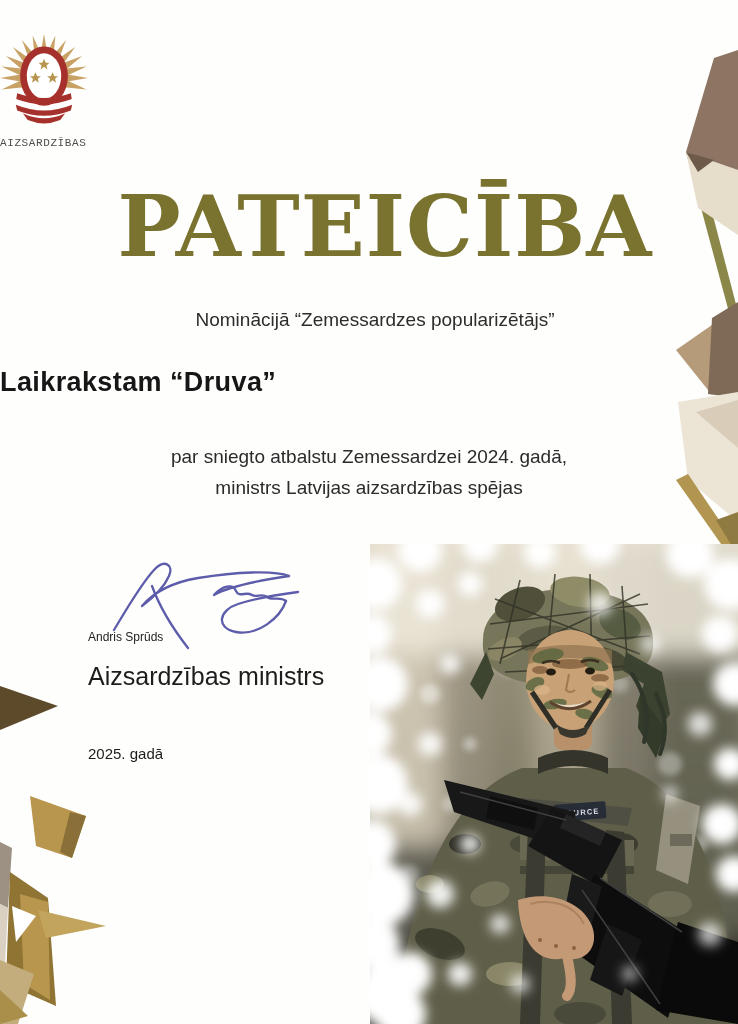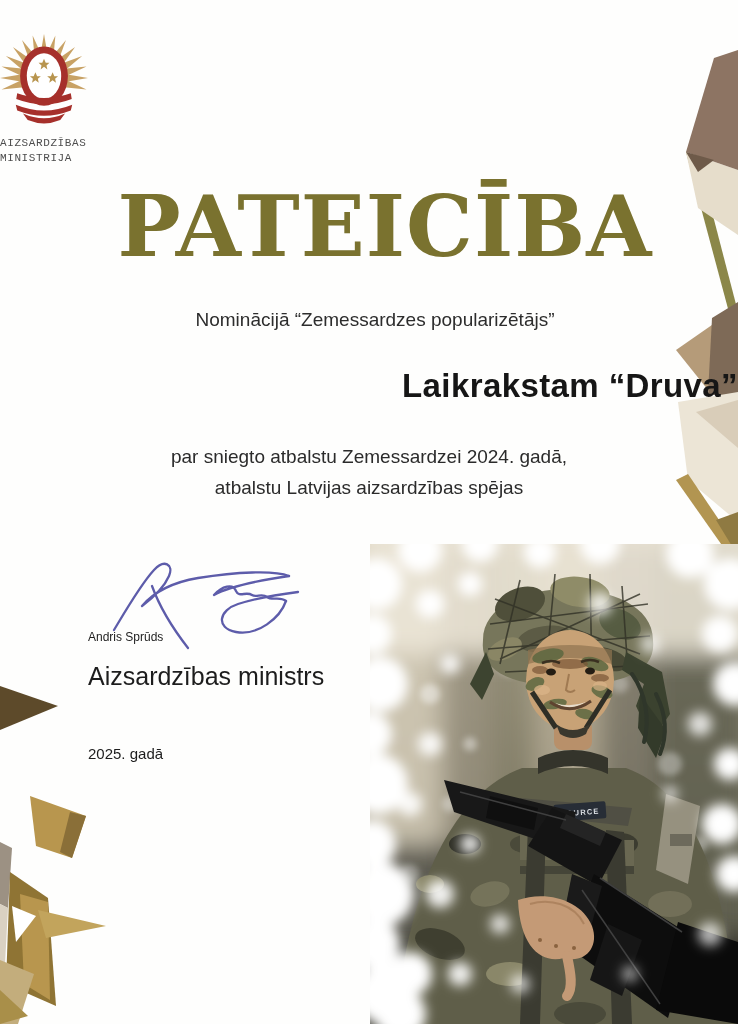--- a/index.html
+++ b/index.html
@@ -13,22 +13,22 @@
     margin-top:5px;font-size:11px;letter-spacing:.6px;line-height:15px;
     color:#4d4d4d;font-weight:400;
   }
   .cert-title{
     position:absolute;top:182px;left:0;right:0;margin:0;text-align:center;
     font-family:"DejaVu Serif",serif;font-weight:700;
     font-size:84px;line-height:90px;letter-spacing:1px;color:#7a722f;padding-left:32px;
   }
   .nomination{position:absolute;top:309px;left:0;right:0;margin:0;text-align:center;
     font-size:19px;color:#2d2d2d;padding-left:12px;}
-  .recipient{position:absolute;top:367px;left:0;right:0;margin:0;text-align:right;
-    font-size:33px;font-weight:700;letter-spacing:.4px;color:#161616;}
+  .recipient{position:absolute;top:367px;left:0;right:0;margin:0;text-align:left;
+    font-size:27px;font-weight:700;letter-spacing:.4px;color:#161616;}
   .reason{position:absolute;top:441px;left:0;right:0;margin:0;text-align:center;
     font-size:19px;line-height:31px;color:#2b2b2b;}
   .signature-svg{position:absolute;left:86px;top:550px;}
   .signer-name{position:absolute;left:88px;top:630px;margin:0;font-size:12px;color:#1d1d1d;}
   .signer-role{position:absolute;left:88px;top:662px;margin:0;font-size:25px;color:#1d1d1d;}
   .cert-date{position:absolute;left:88px;top:745px;margin:0;font-size:15px;color:#1d1d1d;}
   .deco-tr{position:absolute;top:50px;right:0;}
   .deco-bl{position:absolute;left:0;bottom:0;}
   .photo-wrap{position:absolute;right:0;bottom:0;width:368px;height:480px;}
 </style>
@@ -307,33 +307,32 @@
       <use href="#star" x="55" y="50"></use>
       <g fill="#a6302b">
         <path d="M18,66 Q46,76 74,66 L75,72 Q46,83 17,72 Z"></path>
         <path d="M17,75 Q46,87 75,75 L74,81 Q46,93 18,81 Z" fill="#ffffff"></path>
         <path d="M16.5,78 Q46,90 75.5,78 L74,84 Q46,95 18,84 Z"></path>
         <path d="M24,87 Q46,97 68,87 L63,94 Q46,101 29,94 Z"></path>
       </g>
     </svg>
     <div class="ministry-name">
       <div>AIZSARDZĪBAS</div>
-      <div>MINISTRIJA</div>
     </div>
   </header>
 
   <h1 class="cert-title">PATEICĪBA</h1>
 
   <p class="nomination">Nominācijā “Zemessardzes popularizētājs”</p>
 
   <p class="recipient">Laikrakstam “Druva”</p>
 
   <p class="reason">
     <span>par sniegto atbalstu Zemessardzei 2024. gadā,</span><br>
-    <span>atbalstu Latvijas aizsardzības spējas</span>
+    <span>ministrs Latvijas aizsardzības spējas</span>
   </p>
 
   <svg class="signature-svg" width="215" height="105" viewBox="0 0 215 105">
     <g stroke="#504fa3" stroke-width="2.3" fill="none" stroke-linecap="round" stroke-linejoin="round" opacity=".92">
       <path d="M28,80 C40,60 55,34 68,20 C78,9 88,14 83,26 C77,40 64,50 56,56 C68,42 88,32 112,28 C150,22 188,20 203,26"></path>
       <path d="M203,26 C176,30 144,36 128,45 C136,36 147,33 150,41 C153,48 160,41 166,45 C170,48 176,43 181,47 C186,51 194,46 200,51"></path>
       <path d="M200,51 C194,68 172,86 150,82 C129,78 133,60 152,54 C174,47 196,44 212,42"></path>
       <path d="M66,36 C74,58 88,80 102,98"></path>
     </g>
   </svg>

